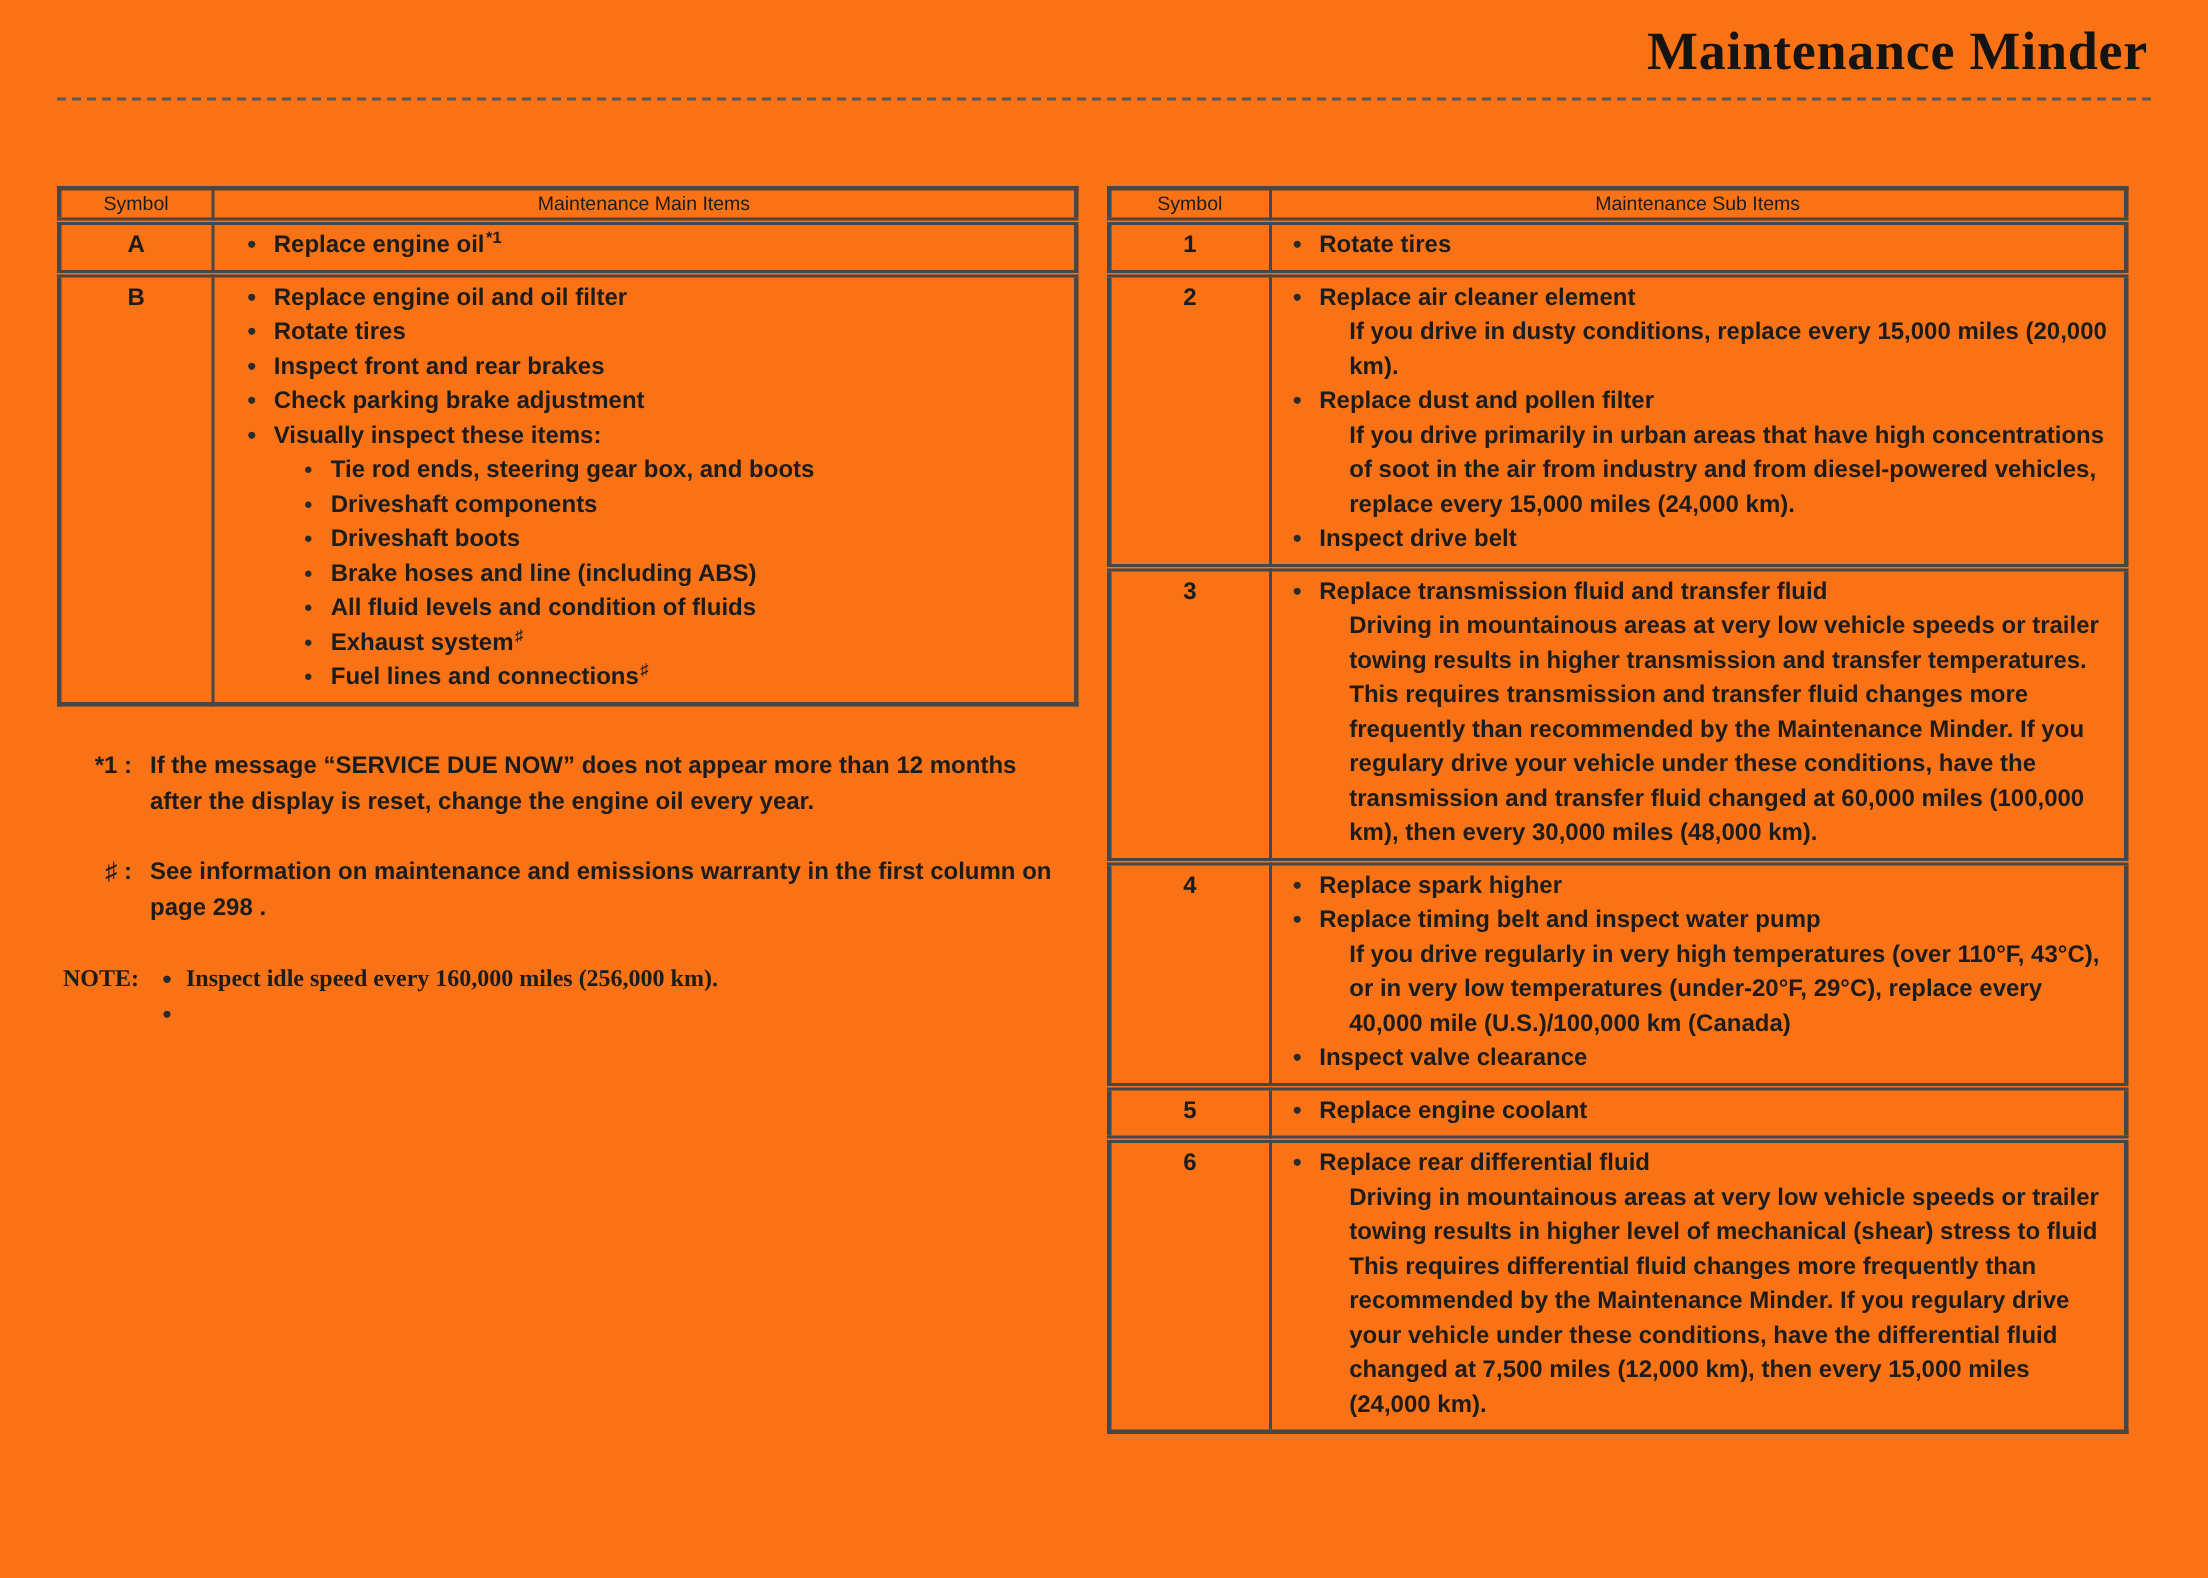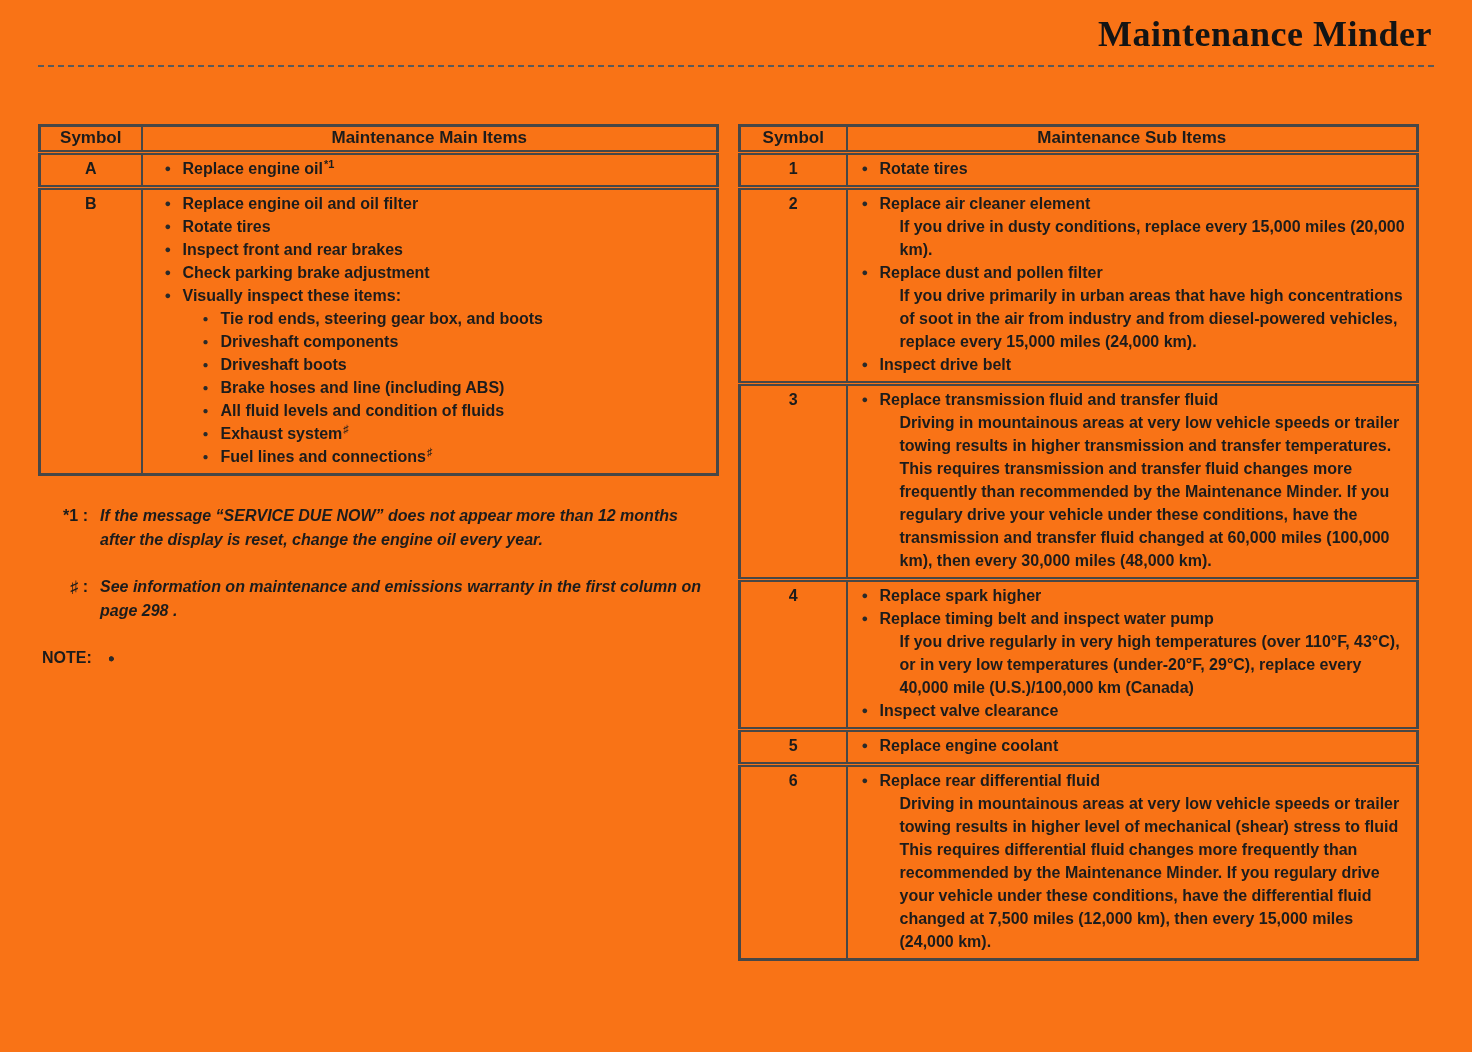--- a/index.html
+++ b/index.html
@@ -30,21 +30,21 @@
   .left-col  { position:absolute; left:38px;  top:124px; width:681px; }
   .right-col { position:absolute; left:738px; top:124px; width:681px; }
 
   
   table.mtable {
     width:100%; border-collapse:collapse; table-layout:fixed;
     border:3px solid #474747;
   }
   .mtable th, .mtable td { border-left:2px solid #474747; border-right:2px solid #474747; }
   .mtable thead th {
-    font-size:17px; font-weight:700; text-align:center;
+    font-size:13px; font-weight:400; text-align:center;
     padding:1px 4px 2px;
   }
   .mtable tbody tr { border-top:5px double #474747; }
   .mtable td.sym {
     text-align:center; vertical-align:top;
     font-size:16px; line-height:23px; padding-top:2px;
   }
   .mtable td.items { padding:2px 8px 5px 14px; }
   .mtable.main td.items { padding-left:22px; }
   .items, .items ul { list-style:none; }
@@ -59,26 +59,26 @@
   .note-para { margin-left:20px; }
   sup.fnmark { font-size:11px; line-height:0; margin-left:1px; }
 
   
   .footnotes { margin-top:28px; padding-left:4px; }
   .footnote {
     display:flex; gap:12px;
     font-size:16px; line-height:24px; margin-bottom:23px;
   }
   .fn-sym { min-width:46px; text-align:right; white-space:nowrap; }
-  .fn-text { flex:1; max-width:616px;font-style:italic; }
+  .fn-text { flex:1; max-width:616px; }
 
   .note-block {
     margin-top:16px; padding-left:4px;
     display:flex; gap:12px;
-    font-size:16px; line-height:24px;
+    font-size:16px; line-height:24px;font-family:Liberation Serif, serif;
   }
   .note-label { min-width:54px; }
   .note-list { list-style:none; flex:1; max-width:600px; }
   .note-list .item { padding-left:16px; }
   .note-list .bullet { line-height:24px; }
 </style>
 </head>
 <body>
 
 <div class="page">
@@ -138,21 +138,21 @@
       <div class="footnote">
         <span class="fn-sym">♯ :</span>
         <span class="fn-text">See information on maintenance and emissions warranty in the first column on page 298 .</span>
       </div>
     </div>
 
     <div class="note-block">
       <span class="note-label">NOTE:</span>
       <ul class="note-list items" id="note-list">
           <li class="item"><span class="bullet">●</span></li>
-          <li class="item"><span class="bullet">●</span></li>
+          <li class="item"><span class="bullet">●</span><span class="itext">Inspect idle speed every 160,000 miles (256,000 km).</span></li>
           <li class="item"><span class="bullet">●</span></li>
         </ul>
     </div>
   </div>
 
   <div class="right-col">
     <table class="mtable sub">
       <colgroup>
           <col style="width:107px">
           <col>

